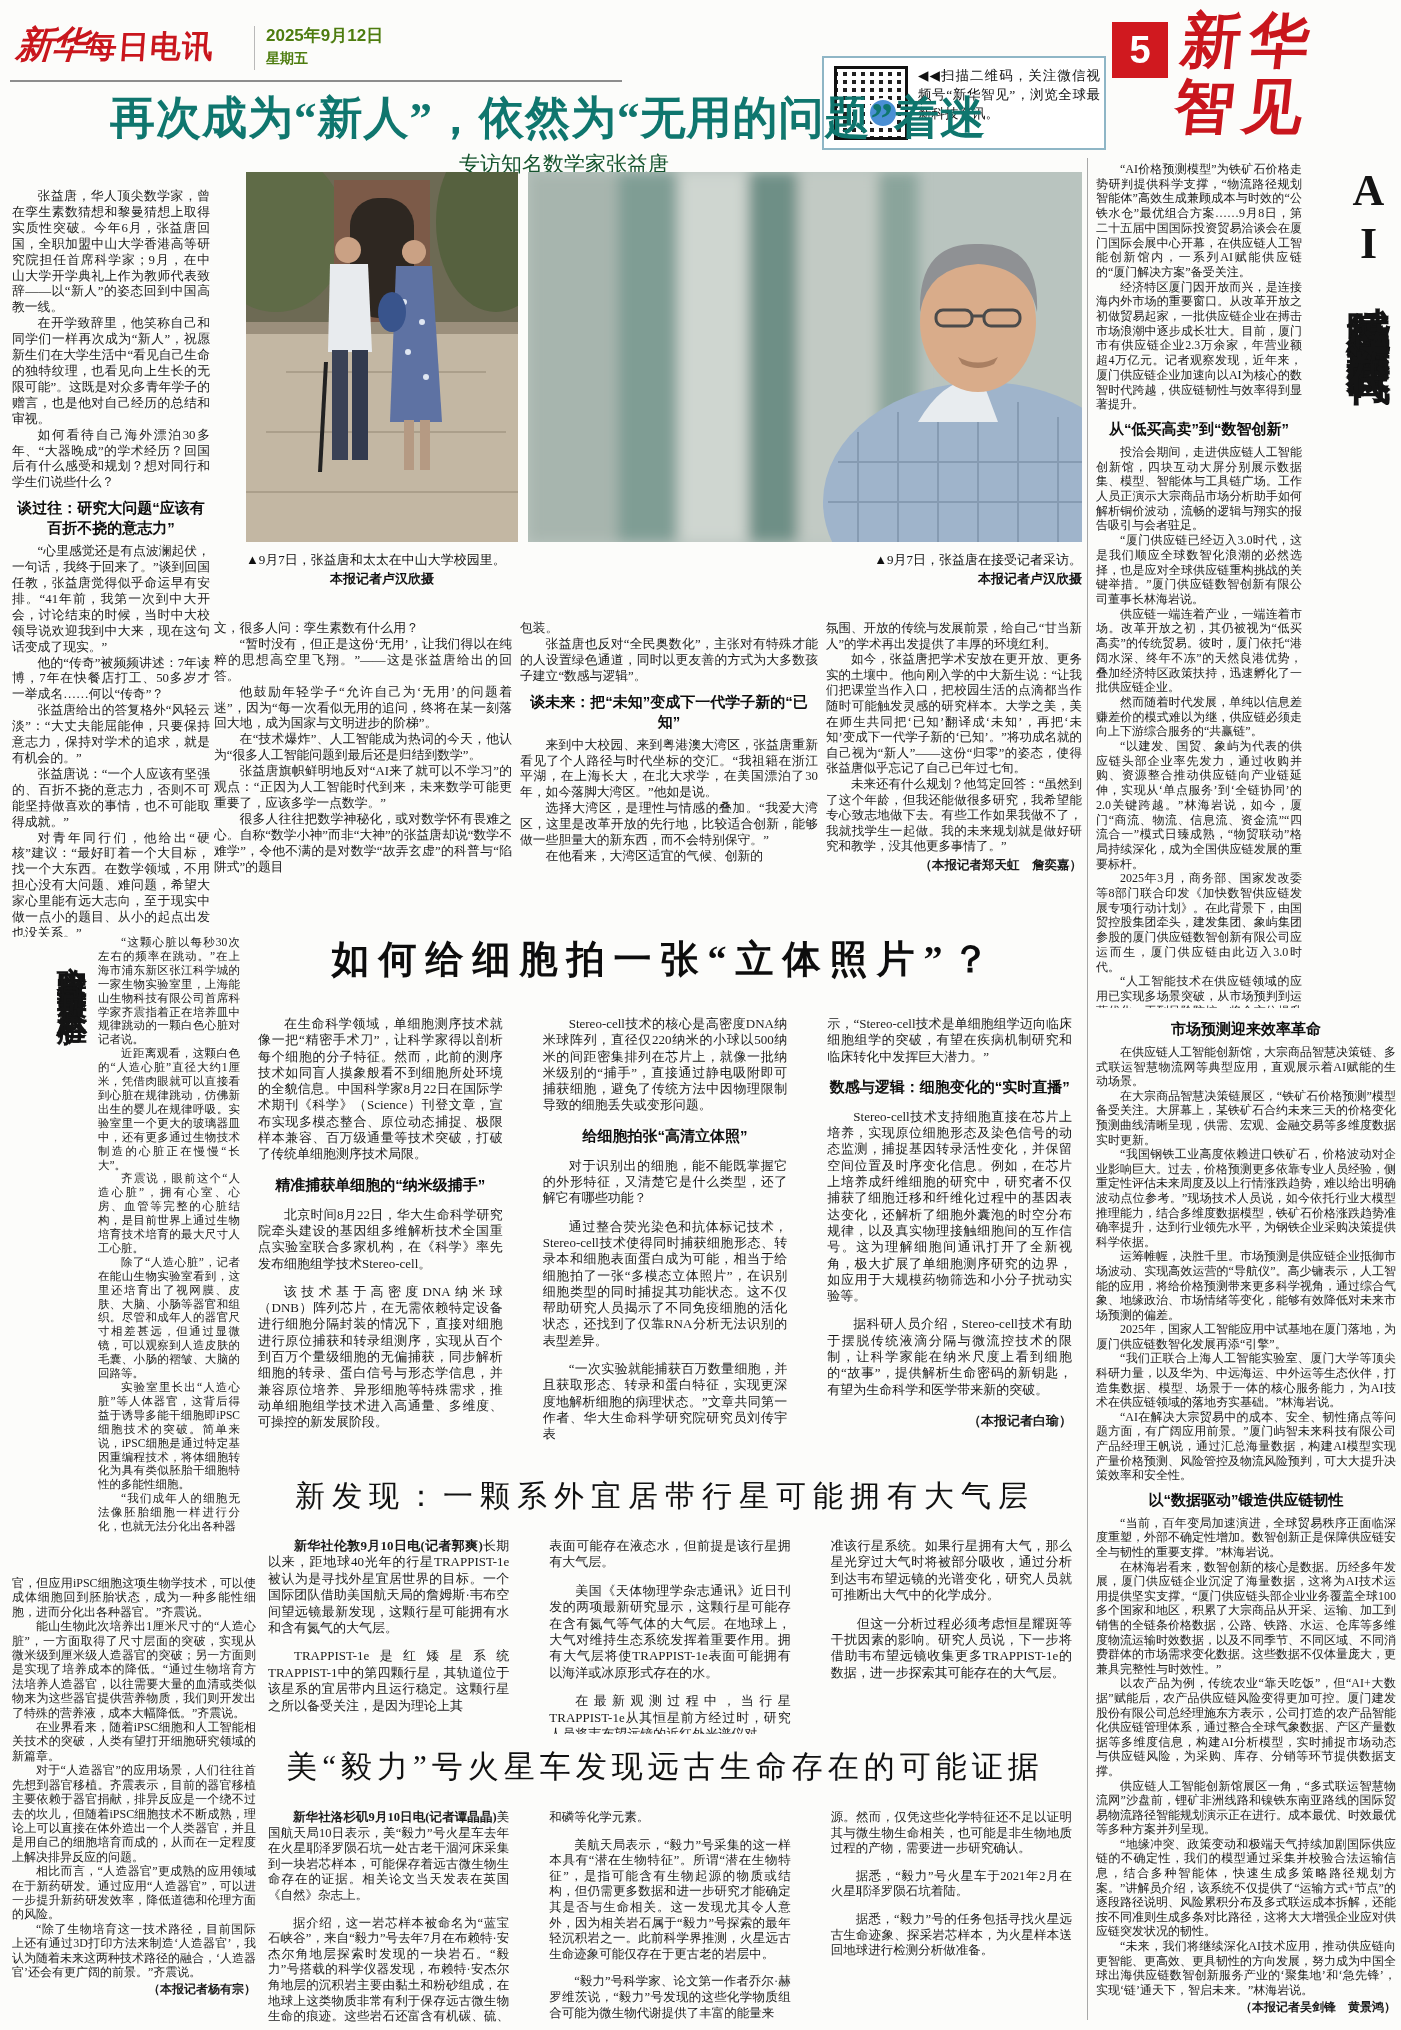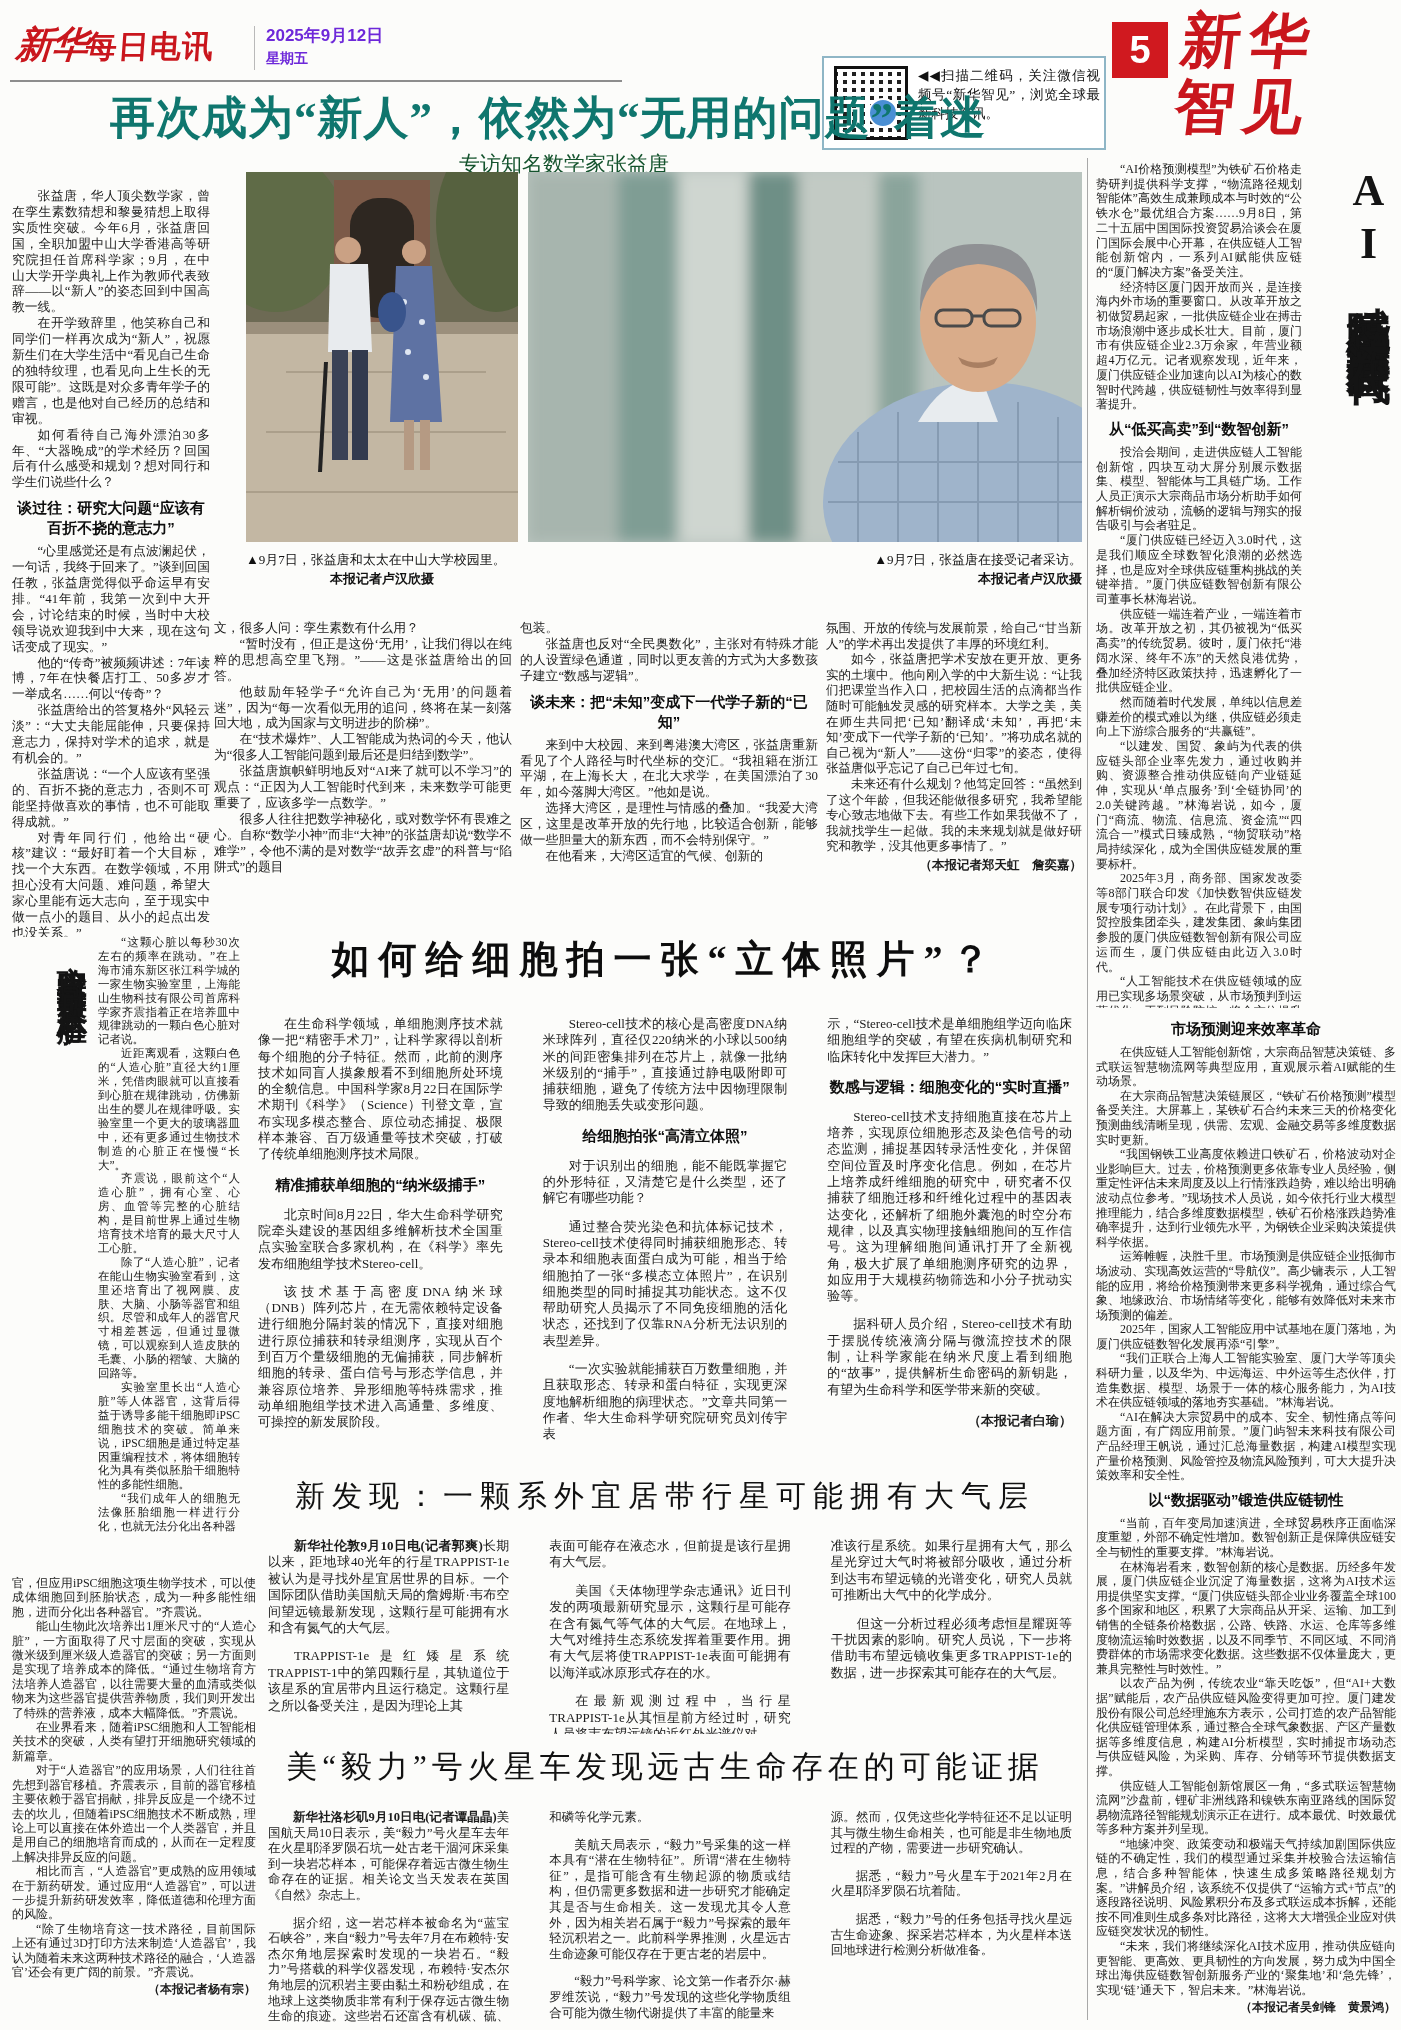--- a/index.html
+++ b/index.html
@@ -4,21 +4,21 @@
 <style>
   html,body{margin:0;padding:0;background:#e8e6e0;}
   #page{position:relative;width:1401px;height:2030px;background:#fcfcfa;margin:0 auto;
         font-family:"Liberation Serif","DejaVu Serif",serif;color:#1b1b1b;overflow:hidden;}
   
   .masthead-logo{position:absolute;left:16px;top:20px;font-size:31px;font-weight:900;
       color:#c9161d;font-family:"Liberation Serif",serif;letter-spacing:1px;transform:skewX(-4deg);}
   .masthead-logo .script{font-size:37px;font-style:italic;letter-spacing:-2px;}
   .date-divider{position:absolute;left:254px;top:26px;width:1px;height:44px;background:#b9b9b9;}
   .date-block{position:absolute;left:266px;top:24px;font-family:"Liberation Sans",sans-serif;
-      font-weight:bold;color:#6d28d9;font-size:17px;line-height:23px;}
+      font-weight:bold;color:#4d7c0f;font-size:17px;line-height:23px;}
   .date-block .weekday{font-size:14px;}
   .head-rule{position:absolute;left:10px;top:80px;width:612px;height:2px;background:#8d8d8d;}
   .qr-box{position:absolute;left:822px;top:56px;width:284px;height:94px;border:2px solid #8fb6c6;
       box-sizing:border-box;background:#fff;}
   .qr-code{position:absolute;left:10px;top:8px;width:74px;height:74px;background:
       repeating-linear-gradient(0deg,#111 0 4px,#fff 4px 8px),
       repeating-linear-gradient(90deg,#111 0 4px,#fff 4px 9px);background-blend-mode:screen;
       outline:3px solid #111;outline-offset:-3px;}
   .qr-dot{position:absolute;left:34px;top:32px;width:26px;height:26px;border-radius:50%;
       background:#4a8fd4;border:2px solid #fff;}

